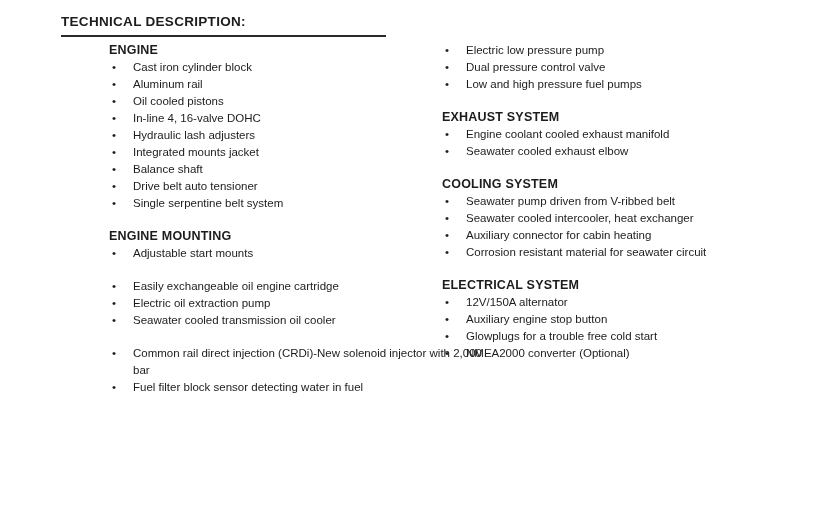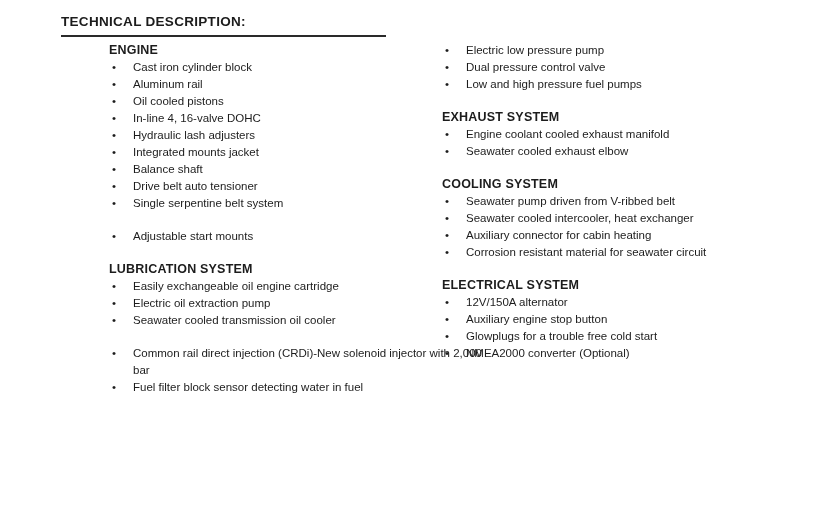--- a/index.html
+++ b/index.html
@@ -111,29 +111,29 @@
             <span class="bullet">•</span>
             <span class="item-text">Drive belt auto tensioner</span>
           </li>
           <li class="bullet-item">
             <span class="bullet">•</span>
             <span class="item-text">Single serpentine belt system</span>
           </li>
         </ul>
       </section>
       <section class="section">
+        <h2 class="section-heading">ENGINE MOUNTING</h2>
         <ul class="bullet-list">
           <li class="bullet-item">
             <span class="bullet">•</span>
             <span class="item-text">Adjustable start mounts</span>
           </li>
         </ul>
       </section>
       <section class="section">
-        <h2 class="section-heading">LUBRICATION SYSTEM</h2>
         <ul class="bullet-list">
           <li class="bullet-item">
             <span class="bullet">•</span>
             <span class="item-text">Easily exchangeable oil engine cartridge</span>
           </li>
           <li class="bullet-item">
             <span class="bullet">•</span>
             <span class="item-text">Electric oil extraction pump</span>
           </li>
           <li class="bullet-item">

